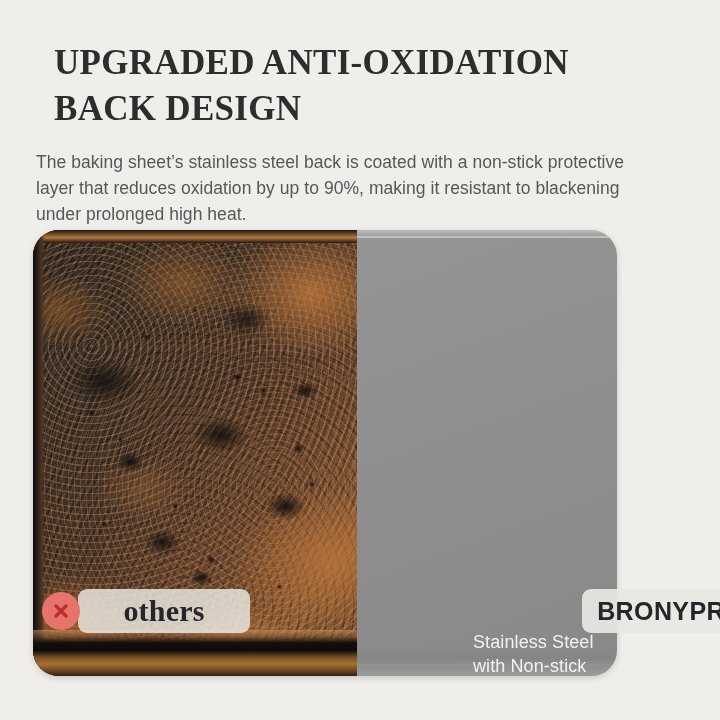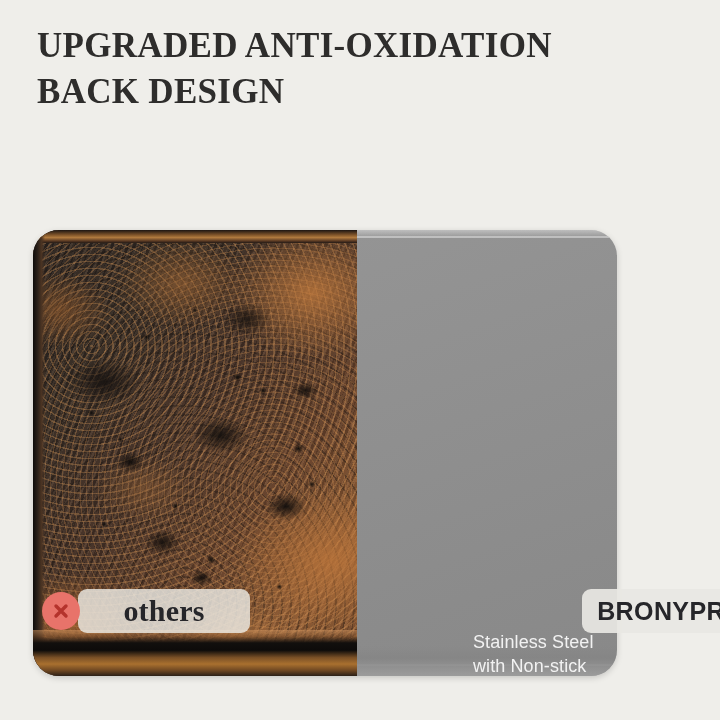--- a/index.html
+++ b/index.html
@@ -22,21 +22,21 @@
     top: 22px;
     width: 640px;
   }
   .headline {
     font-family: "Liberation Serif", "DejaVu Serif", serif;
     font-weight: bold;
     font-size: 35px;
     line-height: 1.32;
     letter-spacing: 0.3px;
     color: #2e2d2c;
-    margin: 1px;
+    margin: 18px;
     text-transform: uppercase;
     white-space: pre-line;
   }
   .subcopy {
     margin: 18px 0 0 0;
     font-family: "Liberation Sans", sans-serif;
     font-size: 17.5px;
     line-height: 1.47;
     color: #57565a;
     letter-spacing: 0.05px;
@@ -243,20 +243,21 @@
     background: #78cc55;
   }
   .mark svg { display: block; }
 </style>
 </head>
 <body>
 
 <div class="header">
   <h1 class="headline">UPGRADED ANTI-OXIDATION
 BACK DESIGN</h1>
+  <p class="subcopy">The baking sheet’s stainless steel back is coated with a non-stick protective layer that reduces oxidation by up to 90%, making it resistant to blackening under prolonged high heat.</p>
 </div>
 
 <div class="tray">
 
   <div class="half-left">
     <div class="rust-flecks"></div>
     <div class="left-lip-top"></div>
     <div class="left-lip-left"></div>
     <div class="left-lip-bottom"></div>
   </div>

